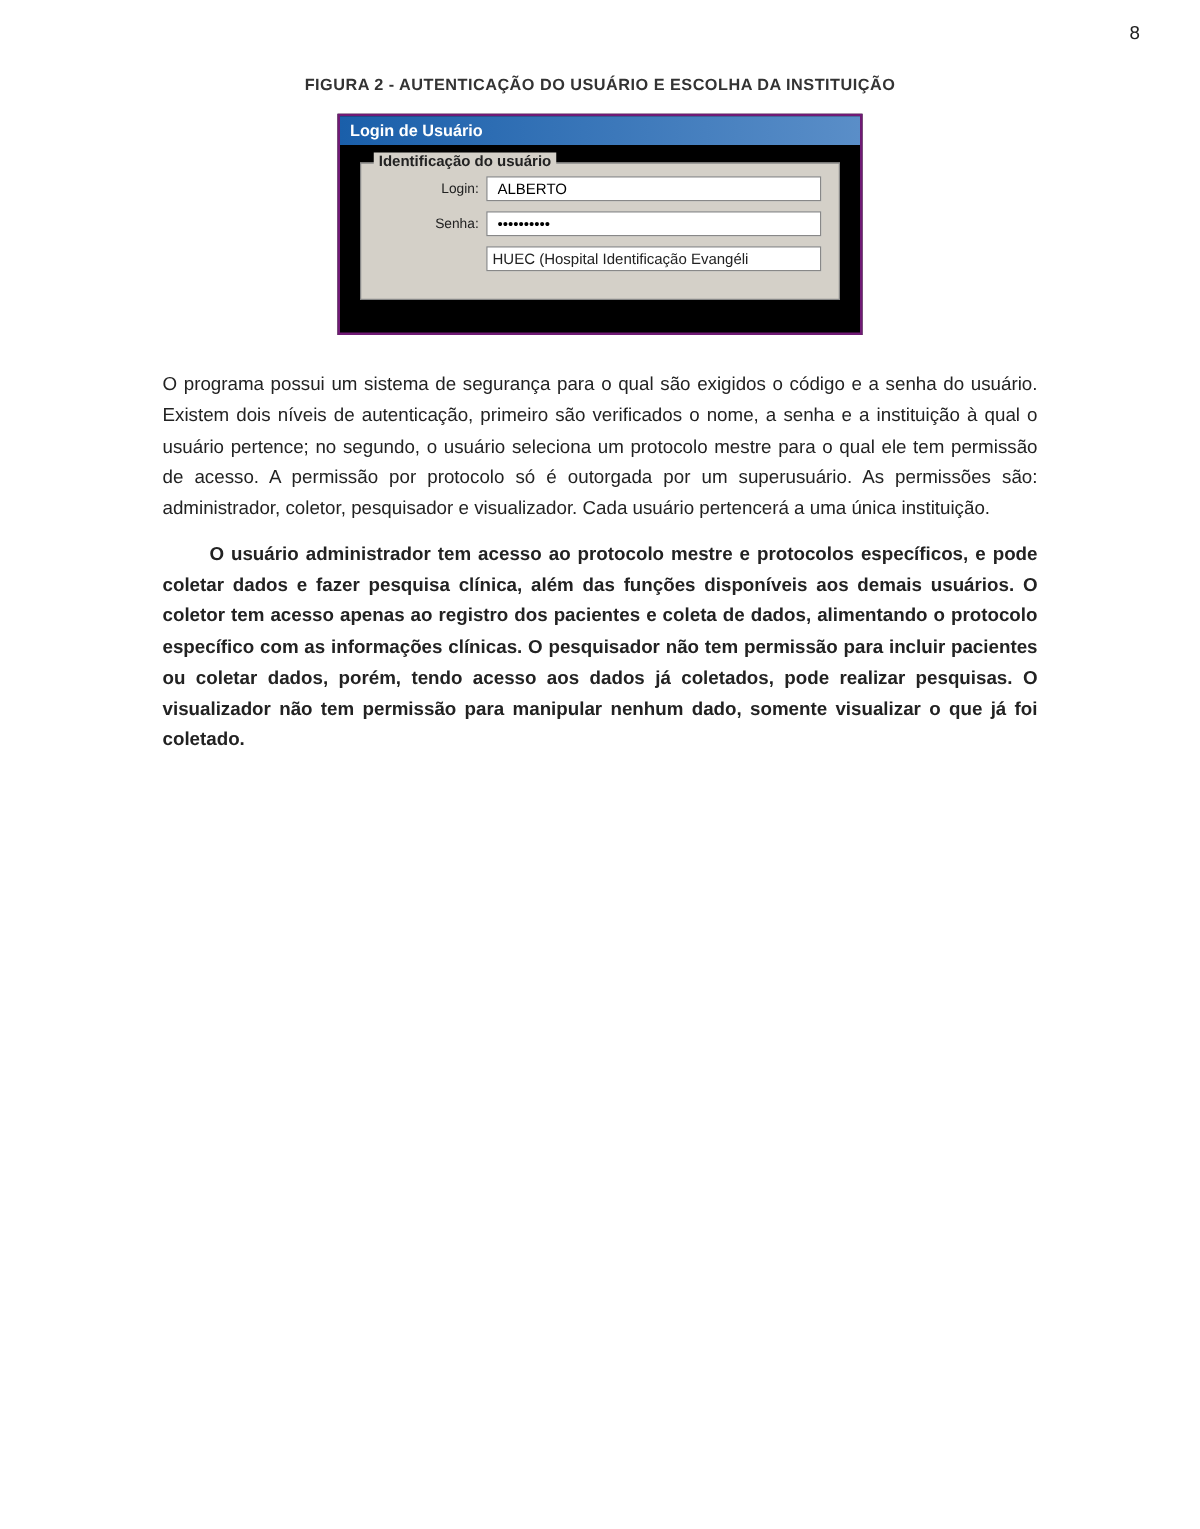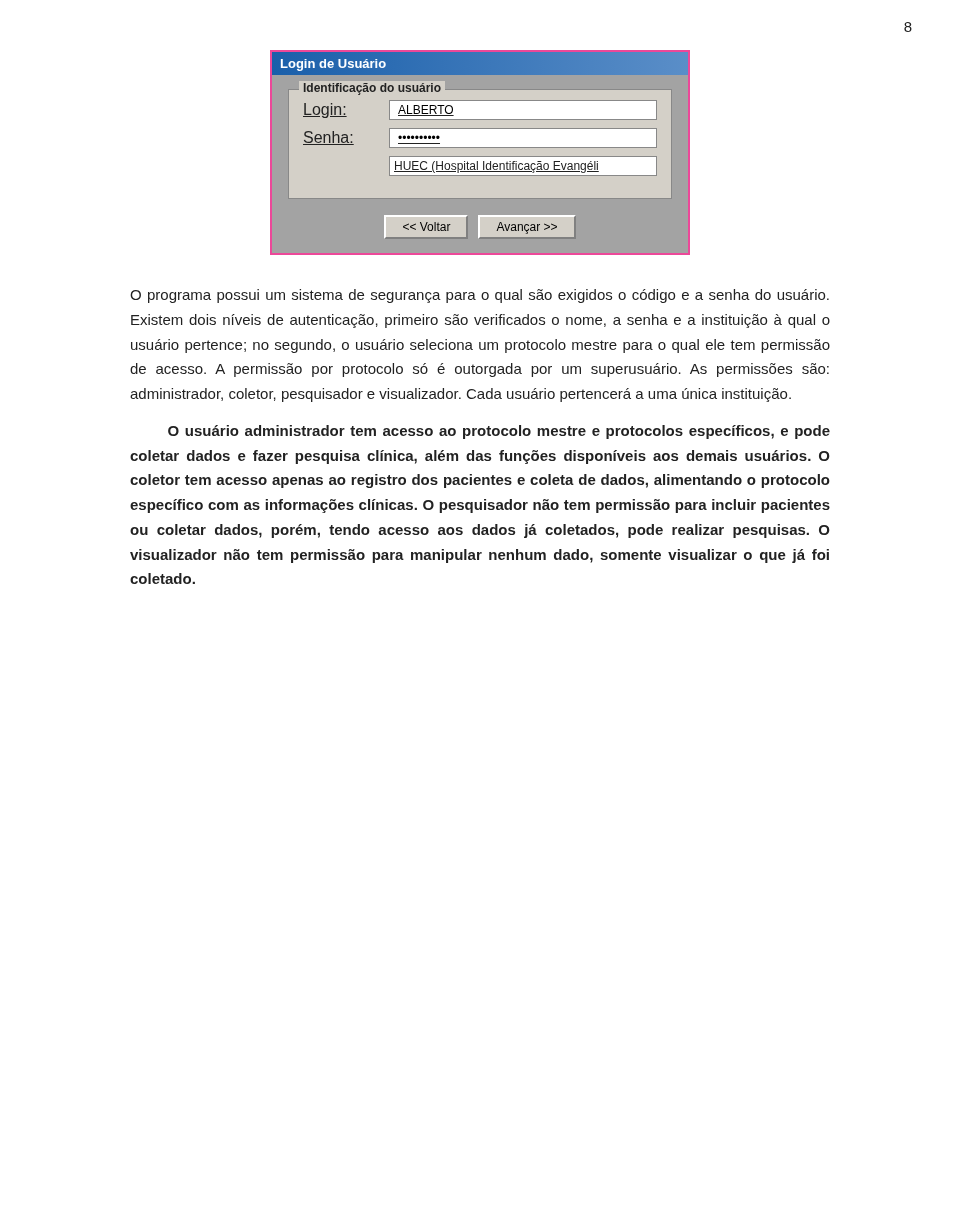--- a/index.html
+++ b/index.html
@@ -33,22 +33,22 @@
       margin-bottom: 16px;
       margin-top: 10px;
     }
     .figure-container {
       display: flex;
       justify-content: center;
       margin-bottom: 28px;
     }
     
     .win-dialog {
-      border: 2px solid #ec4899;
-      background: #a3a3a3;
+      border: 2px solid #701a75;
+      background: #000000;
       width: 420px;
       font-family: 'Arial', sans-serif;
       font-size: 12px;
     }
     .win-dialog-titlebar {
       background: linear-gradient(to right, #1a5faa, #5a8ec8);
       color: #fff;
       font-weight: bold;
       font-size: 13px;
       padding: 4px 8px;
@@ -58,40 +58,40 @@
     }
     .win-dialog-body {
       padding: 14px 16px 14px 16px;
     }
     .win-group-box {
       border: 1px solid #888;
       background: #d4d0c8;
       padding: 10px 14px 14px 14px;
       margin-bottom: 12px;
       position: relative;
-      text-decoration: underline;
     }
     .win-group-label {
       position: absolute;
       top: -9px;
       left: 10px;
       background: #d4d0c8;
       font-weight: bold;
       font-size: 12px;
       padding: 0 4px;
     }
     .win-form-row {
       display: flex;
       align-items: center;
       margin-bottom: 8px;
     }
     .win-form-label {
       width: 80px;
+      text-align: right;
       margin-right: 6px;
-      font-size: 16px;
+      font-size: 11px;
       color: #222;
     }
     .win-input {
       flex: 1;
       border: 1px solid #888;
       background: #ffffff;
       height: 20px;
       padding: 1px 8px;
       font-size: 12px;
       font-family: Arial, sans-serif;
@@ -181,20 +181,21 @@
       text-indent: 2.5em;
       font-weight: bold;
     }
   </style>
 </head>
 <body>
 
 <div class="page-number">8</div>
 
 <div class="content-area">
+  <div class="figure-caption">FIGURA 2 - AUTENTICAÇÃO DO USUÁRIO E ESCOLHA DA INSTITUIÇÃO</div>
 
   <div class="figure-container">
     <div class="win-dialog">
       <div class="win-dialog-titlebar">
         <span>Login de Usuário</span>
       </div>
       <div class="win-dialog-body">
         <div class="win-group-box">
           <div class="win-group-label">Identificação do usuário</div>
 
@@ -208,24 +209,20 @@
             <input class="win-input" type="password" value="1234567890" style="">
           </div>
 
 
           <div class="win-listbox">
             <div class="win-listbox-item">HUEC (Hospital Identificação Evangéli</div>
           </div>
 
         </div>
 
-        <div class="win-buttons">
-          <button class="win-button">&lt;&lt; Voltar</button>
-          <button class="win-button">Avançar &gt;&gt;</button>
-        </div>
       </div>
     </div>
   </div>
 
   <div class="text-block">
     <p>O programa possui um sistema de segurança para o qual são exigidos o código e a senha do usuário. Existem dois níveis de autenticação, primeiro são verificados o nome, a senha e a instituição à qual o usuário pertence; no segundo, o usuário seleciona um protocolo mestre para o qual ele tem permissão de acesso. A permissão por protocolo só é outorgada por um superusuário. As permissões são: administrador, coletor, pesquisador e visualizador. Cada usuário pertencerá a uma única instituição.</p>
     <p class="indent">O usuário administrador tem acesso ao protocolo mestre e protocolos específicos, e pode coletar dados e fazer pesquisa clínica, além das funções disponíveis aos demais usuários. O coletor tem acesso apenas ao registro dos pacientes e coleta de dados, alimentando o protocolo específico com as informações clínicas. O pesquisador não tem permissão para incluir pacientes ou coletar dados, porém, tendo acesso aos dados já coletados, pode realizar pesquisas. O visualizador não tem permissão para manipular nenhum dado, somente visualizar o que já foi coletado.</p>
   </div>
 </div>
 

